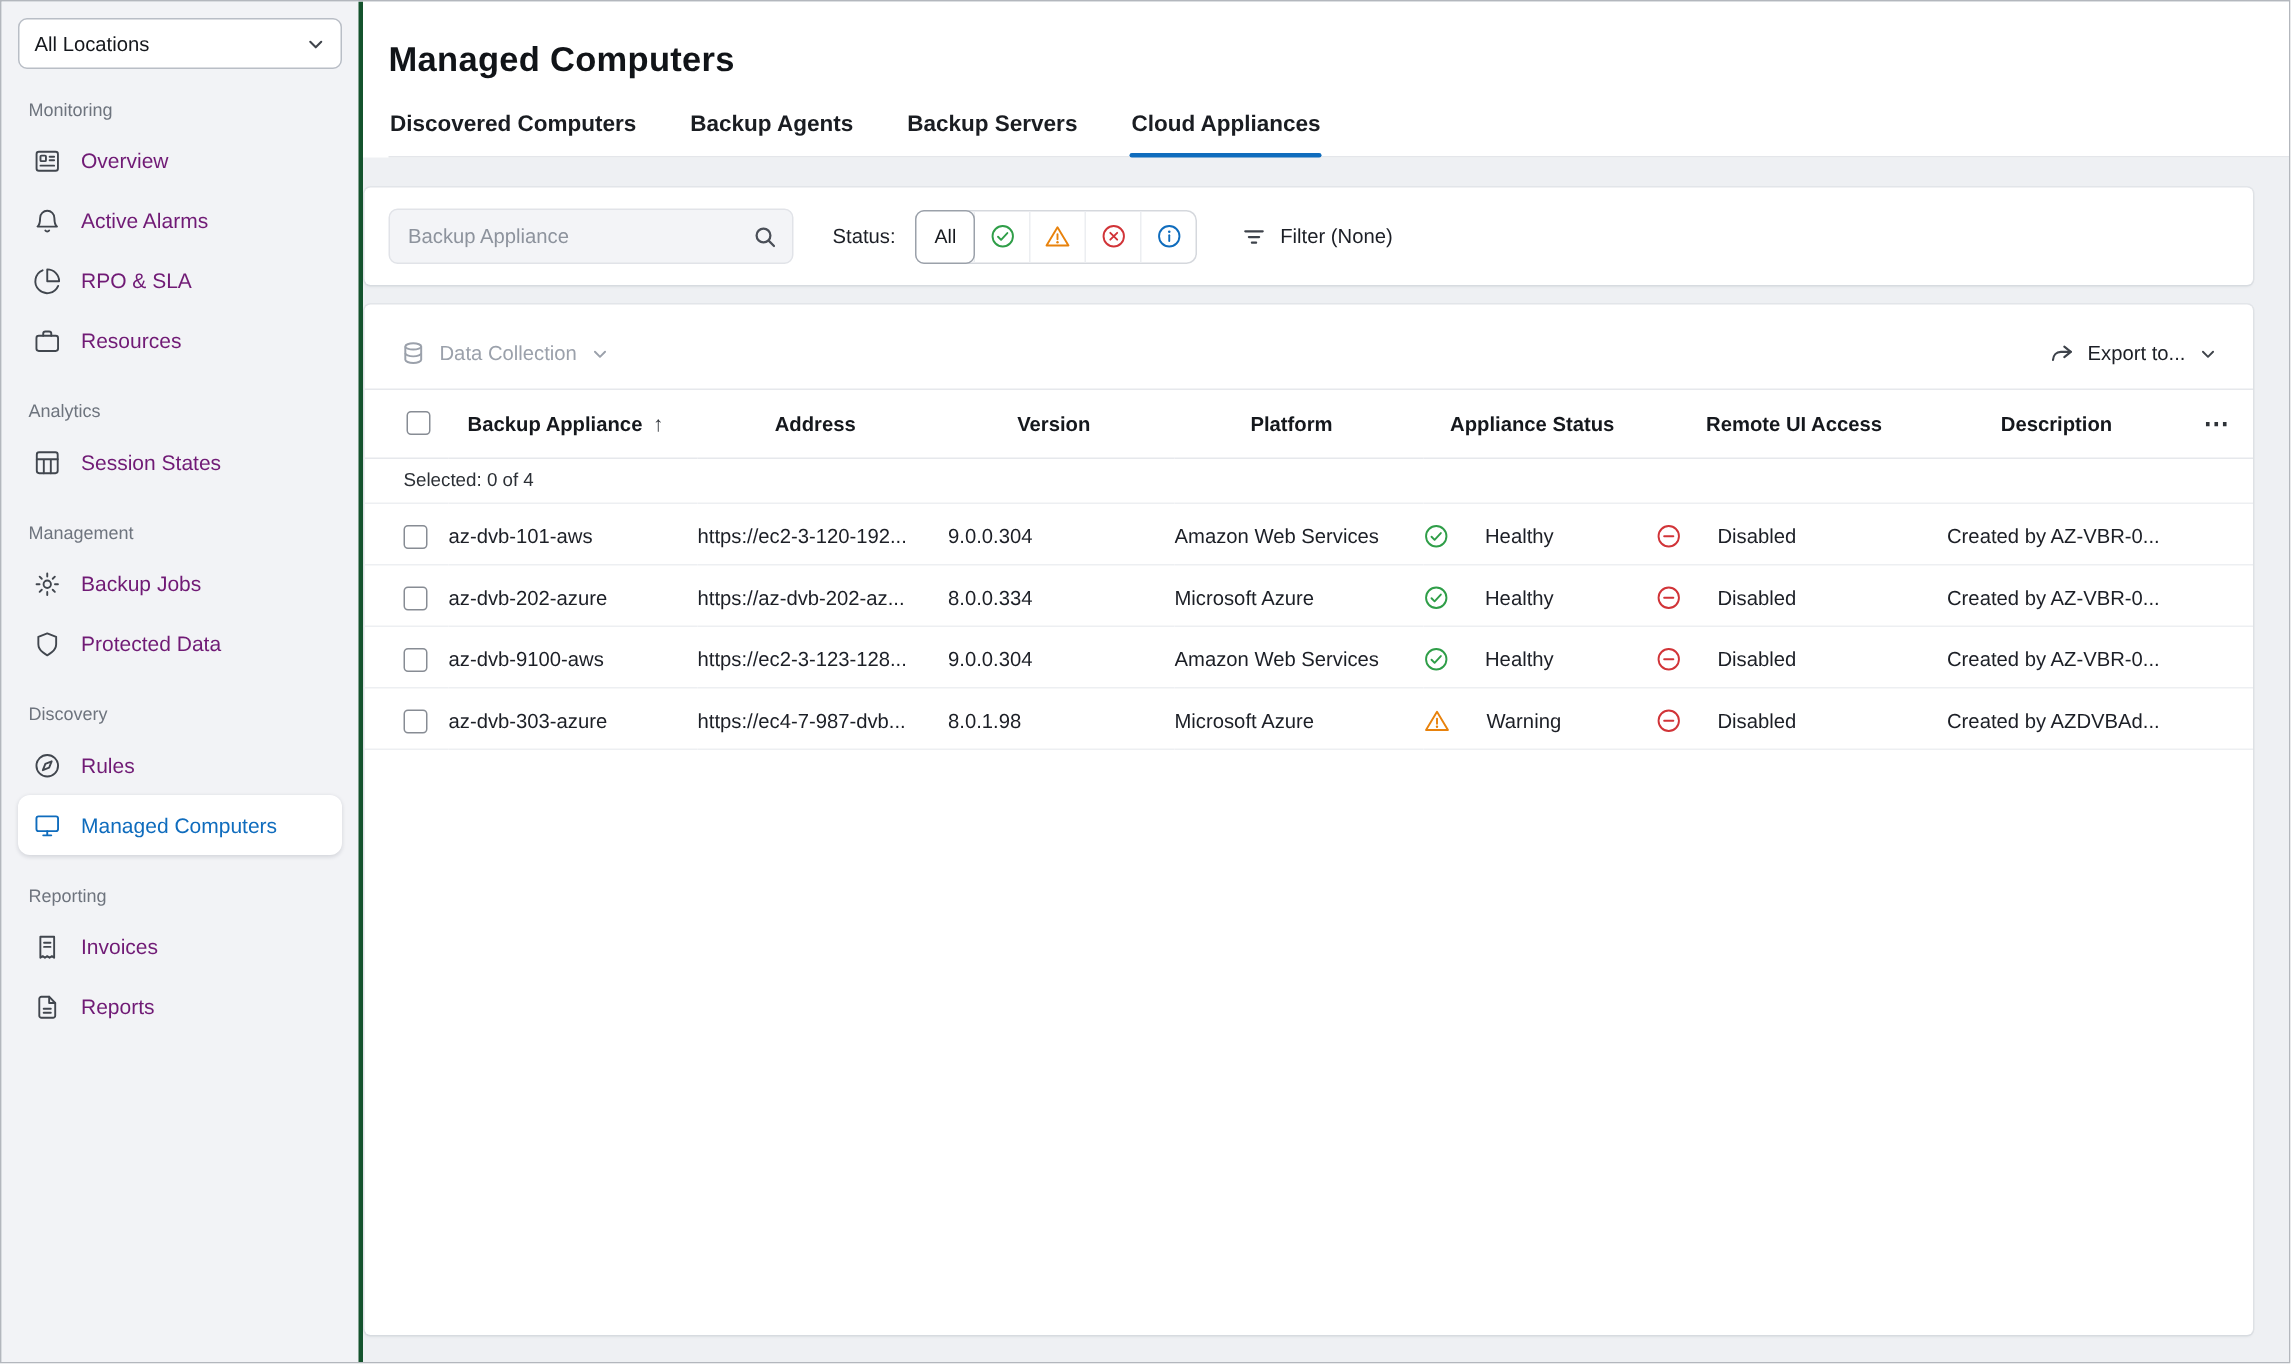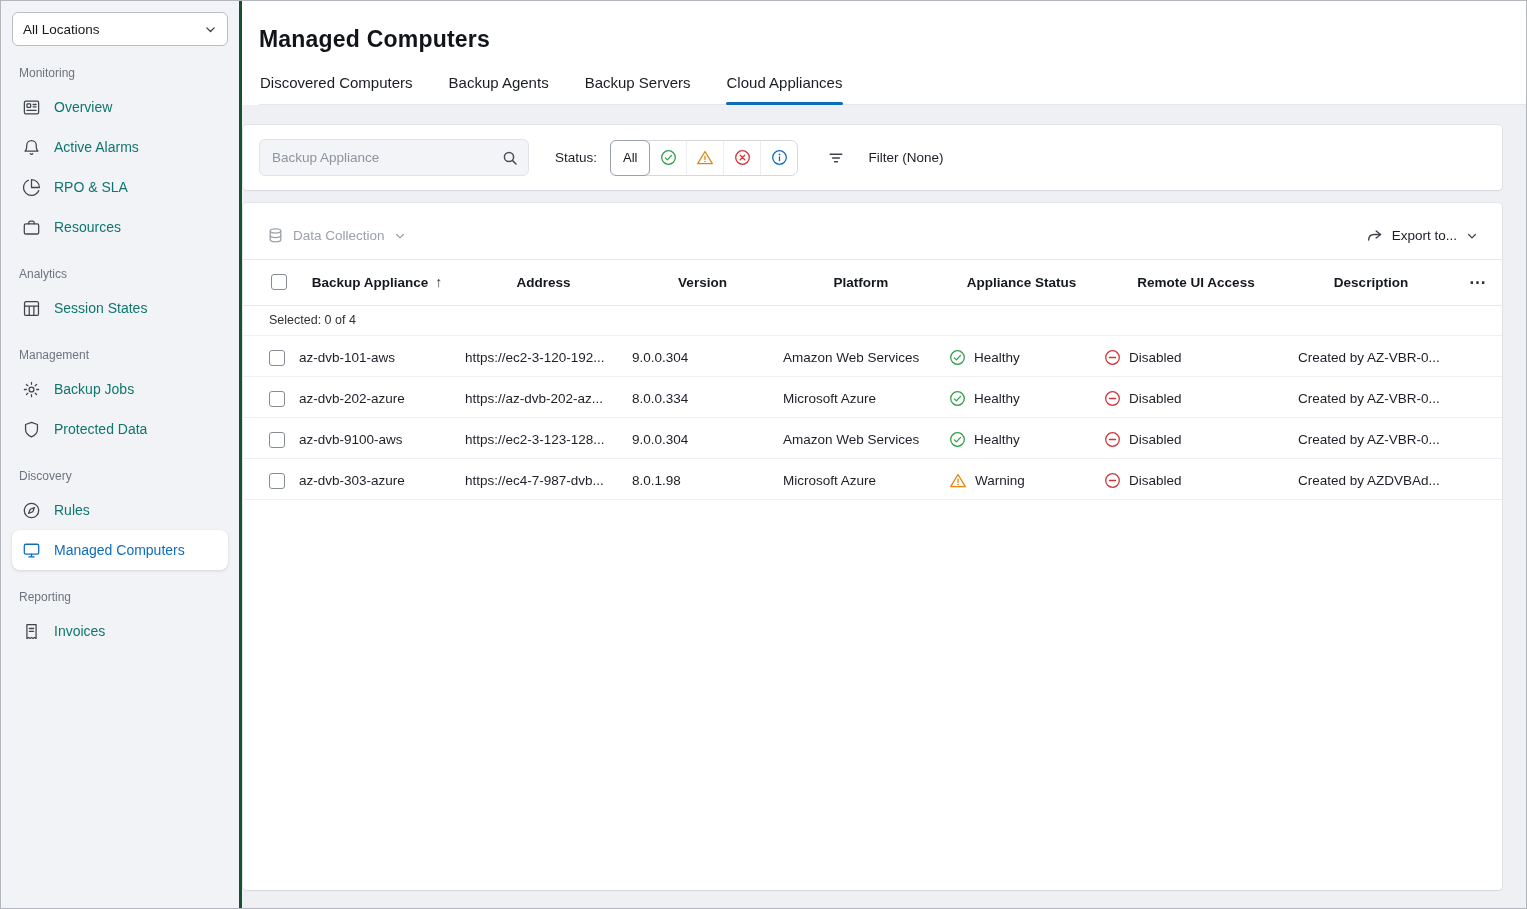--- a/index.html
+++ b/index.html
@@ -5,64 +5,64 @@
   *{box-sizing:border-box}
   html,body{margin:0;padding:0}
   body{font-family:"Liberation Sans",sans-serif;background:#fff;width:1527px;height:909px;overflow:hidden}
   .app{display:flex;width:1527px;height:909px;border:1px solid #b3b7bd;background:#eef0f3;overflow:hidden}
 
   
   .sidebar{width:241px;flex:0 0 241px;background:#f2f3f6;border-right:3px solid #14532d;padding:11px;display:flex;flex-direction:column;overflow:hidden}
   .location-select{display:flex;align-items:center;justify-content:space-between;height:34px;background:#fff;border:1px solid #b9bec6;border-radius:6px;padding:0 10px;font-size:13.5px;color:#15181d;cursor:pointer;flex:0 0 auto}
   .chev{color:#3f444b;display:flex;align-items:center}
   .section-label{font-size:12px;color:#6e747e;margin:20px 7px 7px}
-  .side-item{display:flex;align-items:center;gap:13px;height:40px;padding:0 10px;border-radius:8px;font-size:14px;color:#0f766e;cursor:pointer}
+  .side-item{display:flex;align-items:center;gap:13px;height:40px;padding:0 10px;border-radius:8px;font-size:14px;color:#701a75;cursor:pointer}
   .side-item .icon{display:flex;color:#41464e;flex:0 0 auto}
   .side-item.active{background:#fff;color:#0f6cbd;box-shadow:0 1px 3px rgba(20,30,50,.14)}
   .side-item.active .icon{color:#0f6cbd}
 
   
   .main{flex:1;display:flex;flex-direction:column;min-width:0}
   .main-header{background:#fff;padding:25px 0 0 17px;flex:0 0 auto}
   .page-title{margin:0 0 21px;font-size:23px;font-weight:700;color:#111418;letter-spacing:.2px}
   .tabs{display:flex;gap:34px;border-bottom:1px solid #e4e6ea}
-  .tab{position:relative;padding:0 1px 13px;font-size:15px;font-weight:400;color:#1a1d22;cursor:pointer;white-space:nowrap}
+  .tab{position:relative;padding:0 1px 13px;font-size:15px;font-weight:700;color:#1a1d22;cursor:pointer;white-space:nowrap}
   .tab.active:after{content:"";position:absolute;left:0;right:0;bottom:-1px;height:3px;background:#0f6cbd;border-radius:2px}
 
   
   .filter-card{margin:20px 24px 0 1px;background:#fff;border-radius:4px;padding:14px 16px;display:flex;align-items:center;box-shadow:0 0 0 1px rgba(20,30,50,.05),0 1px 2px rgba(20,30,50,.06);flex:0 0 auto}
   .search-box{position:relative;width:270px}
   .search-input{width:100%;height:37px;background:#f3f4f7;border:1px solid #e1e3e8;border-radius:6px;padding:0 36px 0 12px;font-size:13.5px;color:#1c1f26;font-family:inherit;outline:none}
   .search-input::placeholder{color:#8d939d}
   .search-ico{position:absolute;right:11px;top:50%;transform:translateY(-50%);color:#4a4f58;display:flex}
   .status-label{margin:0 13px 0 26px;font-size:13.5px;color:#1c1f26}
   .status-group{display:flex;align-items:stretch;height:36px;border:1px solid #d5d8dd;border-radius:7px;background:#fff}
   .seg{display:flex;align-items:center;justify-content:center;cursor:pointer}
   .seg-all{padding:0 12px;font-size:13px;color:#15181d;border:1px solid #9ba1aa;border-radius:6px;margin:-1px;background:#fff;z-index:1}
   .seg-icon{width:37px;border-left:1px solid #eceef1}
-  .filter-none{display:flex;align-items:center;gap:24px;margin-left:30px;font-size:13.5px;color:#1c1f26;cursor:pointer}
+  .filter-none{display:flex;align-items:center;gap:9px;margin-left:30px;font-size:13.5px;color:#1c1f26;cursor:pointer}
   .f-ico{color:#3e434b;display:flex}
 
   
   .table-card{flex:1;margin:13px 24px 18px 1px;background:#fff;border-radius:4px;box-shadow:0 0 0 1px rgba(20,30,50,.05),0 1px 2px rgba(20,30,50,.06);display:flex;flex-direction:column;overflow:hidden}
   .table-toolbar{display:flex;align-items:flex-end;justify-content:space-between;height:57px;padding:15px 24px;border-bottom:1px solid #e6e8ec;flex:0 0 auto}
   .tool-btn{display:flex;align-items:center;gap:9px;font-size:13.5px;cursor:pointer}
   .dc-btn{color:#9ba1ab}
   .export-btn{color:#1c1f26}
   .grid{width:100%;border-collapse:collapse;table-layout:fixed;font-size:13.5px;color:#1c1f26}
   .grid th{height:45px;text-align:center;font-weight:700;border-bottom:1px solid #e6e8ec;padding:0 10px 0 0;white-space:nowrap;overflow:hidden;font-size:13.5px;color:#15181d}
   .th-check{padding-left:26px !important}
   .td-check{padding-left:26px !important}
   .checkbox{display:inline-block;width:16px;height:16px;border:1.5px solid #878c94;border-radius:3px;background:#fff;vertical-align:middle;cursor:pointer}
   .sort-arrow{margin-left:7px;font-size:14px;font-weight:400;color:#2e3238;cursor:pointer}
   .th-opts{text-align:center !important;padding:0 !important}
   .opts{font-size:17px;font-weight:700;color:#2e3238;cursor:pointer;letter-spacing:1px}
   .selected-row td{height:30px;border-bottom:1px solid #edeff2;font-size:12.5px;color:#2c3036;padding-left:26px}
   .data-row td{height:41px;border-bottom:1px solid #edeff2;padding:4px 10px 0 0;white-space:nowrap;overflow:hidden;text-overflow:ellipsis}
-  .cell-flex{display:inline-flex;align-items:center;gap:8px;vertical-align:middle}
+  .cell-flex{display:inline-flex;align-items:center;gap:24px;vertical-align:middle}
   .st-ico{display:flex;flex:0 0 auto}
   .link{cursor:pointer}
 </style>
 </head>
 <body>
 
 <div class="app">
 
   <aside class="sidebar">
     <div class="location-select">
@@ -161,20 +161,29 @@
         </div>
         <div class="section-label">Reporting</div>
         <div class="side-item">
           <span class="icon">
             <svg width="19" height="19" viewBox="0 0 24 24" fill="none" stroke="currentColor" stroke-width="1.6" stroke-linecap="round" stroke-linejoin="round">
               <path d="M6.2 3.2h11.6v17.6l-1.9-1.3-1.95 1.3-1.95-1.3-1.95 1.3-1.9-1.3-1.95 1.3z"></path>
               <path d="M9.3 8.2h5.4M9.3 11.7h5.4"></path>
             </svg>
           </span>
           <span>Invoices</span>
+        </div>
+        <div class="side-item">
+          <span class="icon">
+            <svg width="19" height="19" viewBox="0 0 24 24" fill="none" stroke="currentColor" stroke-width="1.6" stroke-linecap="round" stroke-linejoin="round">
+              <path d="M13.6 3.1H7.1a1.8 1.8 0 0 0-1.8 1.8v14.2a1.8 1.8 0 0 0 1.8 1.8h9.8a1.8 1.8 0 0 0 1.8-1.8V8.4z"></path>
+              <path d="M13.6 3.1v5.3h5.1M9 13.2h6M9 16.6h6"></path>
+            </svg>
+          </span>
+          <span>Reports</span>
         </div>
       </nav>
   </aside>
 
   <main class="main">
 
     <div class="main-header">
       <h1 class="page-title">Managed Computers</h1>
       <div class="tabs">
           <div class="tab"><span>Discovered Computers</span></div>

